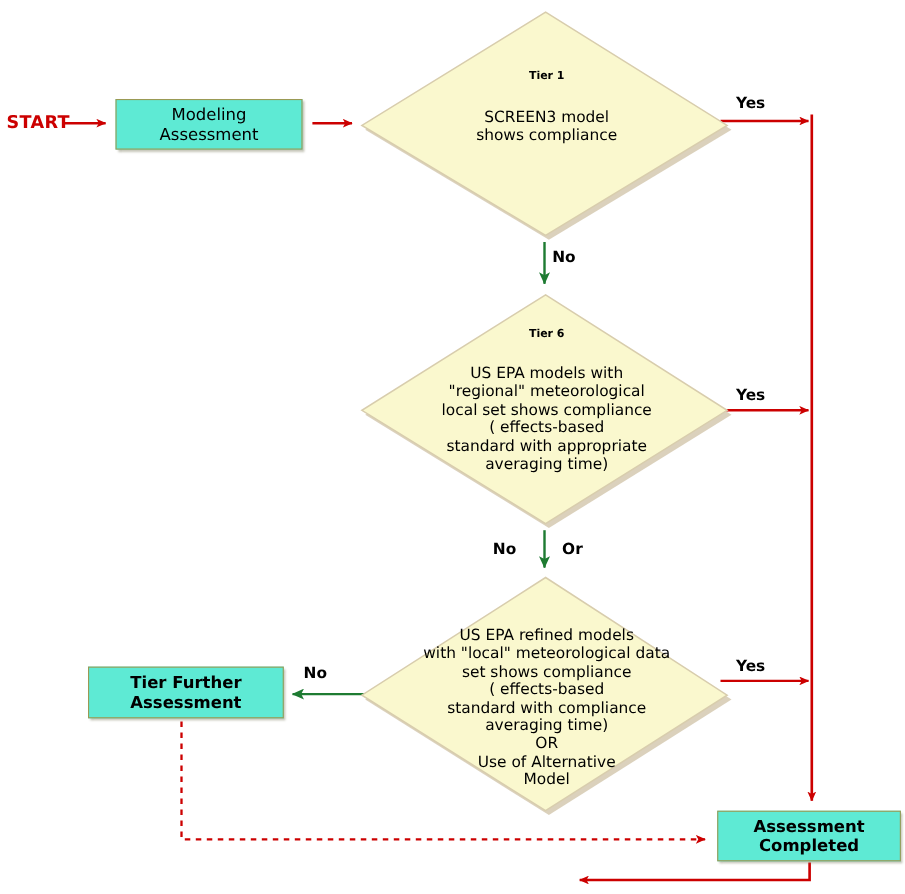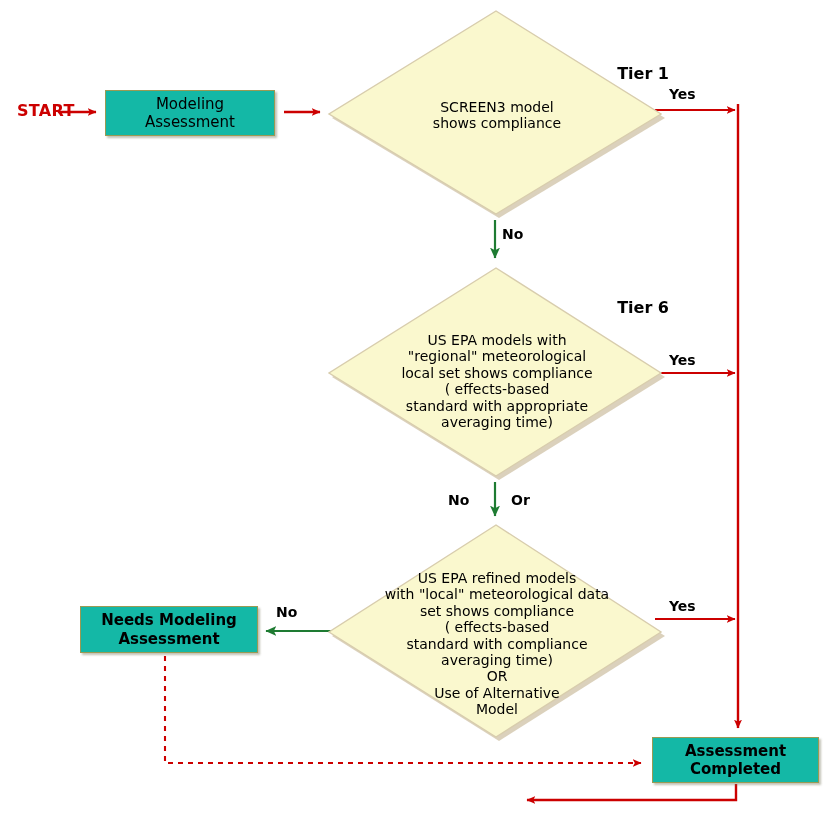--- a/index.html
+++ b/index.html
@@ -24,21 +24,21 @@
     top: 0;
     width: 823px;
     height: 813px;
     pointer-events: none;
   }
 
   
   .proc-box {
     position: absolute;
     box-sizing: border-box;
-    background: #14b8a6;
+    background: #5eead4;
     border: 1px solid #9A9A54;
     box-shadow: 2px 2px 2px rgba(120,120,90,0.45);
     display: flex;
     align-items: center;
     justify-content: center;
     text-align: center;
     color: #000000;
     line-height: 1.22;
   }
   .proc-box .ptext { display: block; white-space: pre-line; }
@@ -67,23 +67,22 @@
   }
   .diamond-label {
     position: absolute;
     left: 0;
     width: 100%;
     text-align: center;
     color: #000000;
     z-index: 2;
   }
   .dtitle {
-    font-size: 16px;
+    font-size: 10px;
     font-weight: bold;
-    text-align: right;
   }
   .dbody {
     font-size: 14px;
     font-weight: 400;
     line-height: 1.17;
     white-space: pre-line;
   }
 
   #dia-tier1 { left: 325px; top: 6px; width: 344px; height: 215px; }
   #dia-tier1 .dtitle { top: 58px; }
@@ -98,21 +97,21 @@
   #dia-tier3 .dbody  { top: 50px; }
 
   
   .terminal-word {
     position: absolute;
     color: #CC0000;
     font-size: 16px;
     font-weight: bold;
     letter-spacing: 0.3px;
   }
-  #label-start { left: 17px; top: 101px; }
+  #label-start { left: 6px; top: 101px; }
   #label-end   { left: 469px; top: 791px; margin-top: 23px; }
 
   
   .edge-label {
     position: absolute;
     color: #000000;
     font-size: 14px;
     font-weight: 700;
     white-space: nowrap;
   }
@@ -186,21 +185,21 @@
 
   <div class="terminal-word" id="label-start">START</div>
   <div class="terminal-word" id="label-end">END</div>
 
   <div class="proc-box" id="box-modeling-assessment">
     <span class="ptext">Modeling
 Assessment</span>
   </div>
 
   <div class="proc-box" id="box-needs-further">
-    <span class="ptext">Needs Modeling
+    <span class="ptext">Tier Further
 Assessment</span>
   </div>
 
   <div class="proc-box" id="box-assessment-completed">
     <span class="ptext">Assessment
 Completed</span>
   </div>
 
   <div class="diamond-wrap" id="dia-tier1">
     <svg width="344" height="215" viewBox="0 0 344 215" xmlns="http://www.w3.org/2000/svg">

